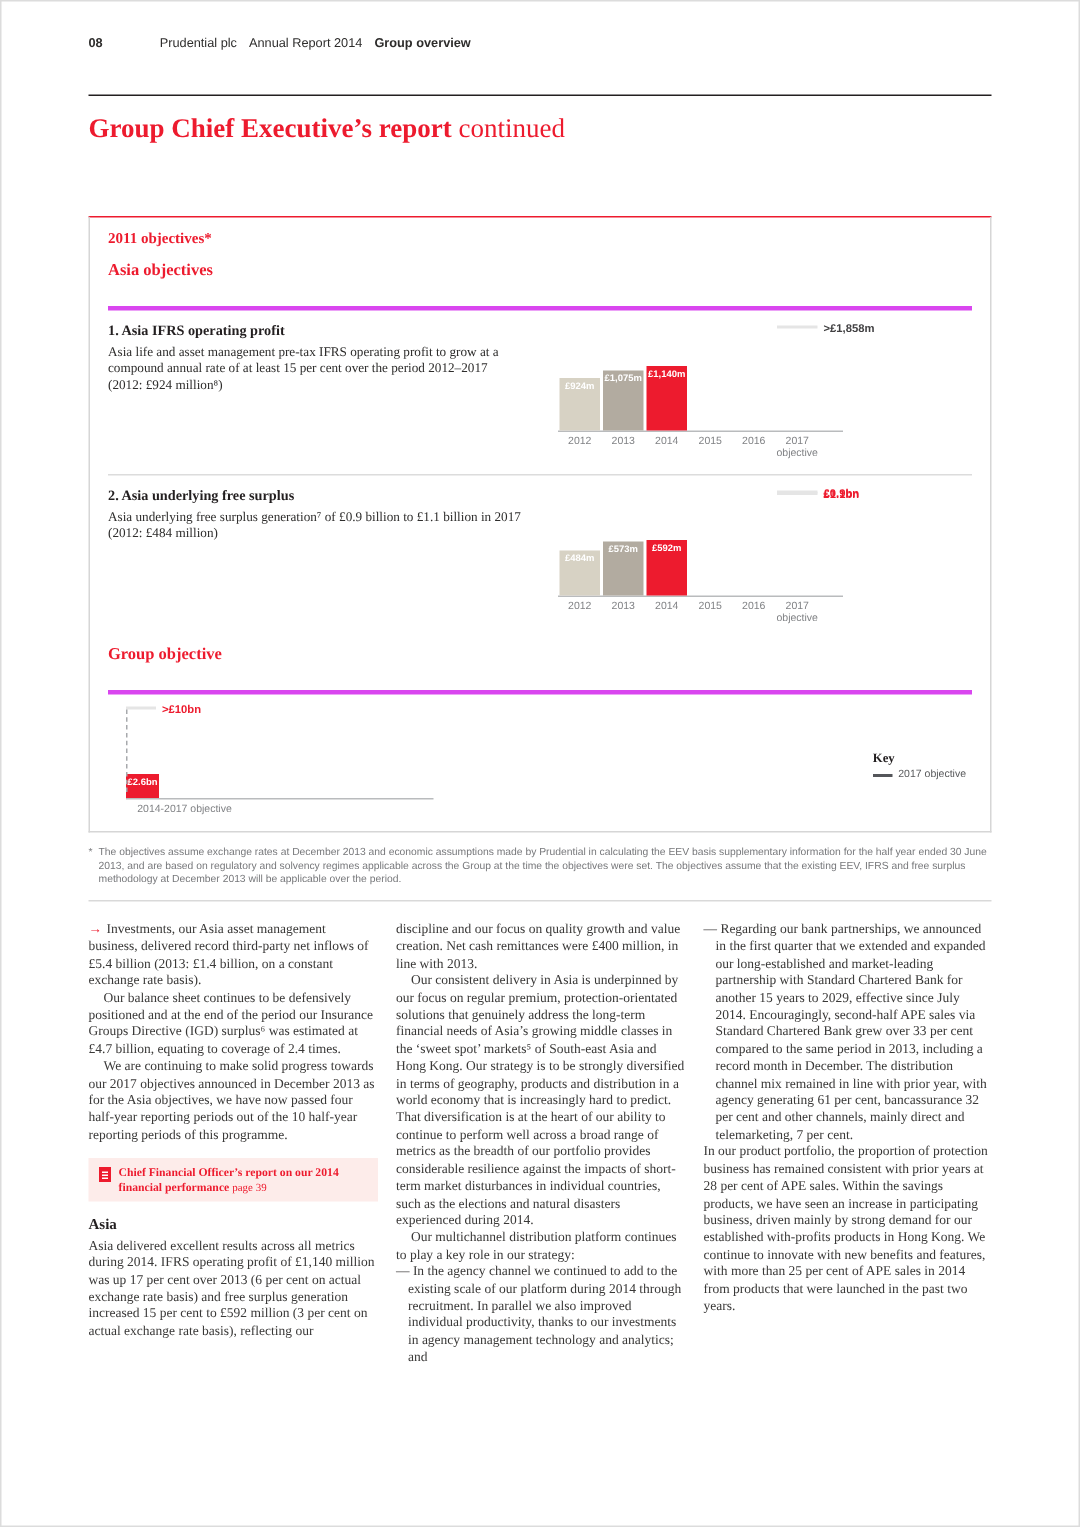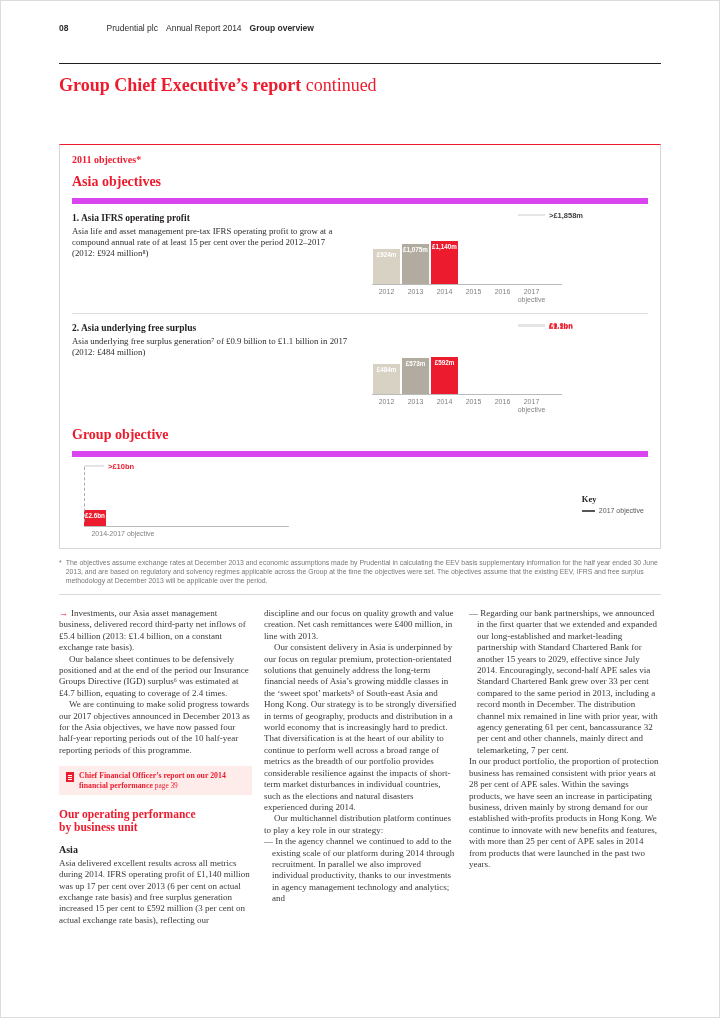--- a/index.html
+++ b/index.html
@@ -12,22 +12,22 @@
   .mh-group{display:flex;gap:8px}
   .pn{font-weight:bold}
   .mh-bold{font-weight:bold}
   .top-rule{border-top:1.5px solid #231f20;margin-top:30px}
   .doc-title{margin-top:11px;font-size:18px;color:#ed1b2e;font-weight:normal}
   .doc-title .t-main{font-weight:bold}
   
   .obj-box{margin-top:48px;border:1px solid #d6d6d6;border-top:1px solid #ed1b2e;
            padding:9px 12px 10px;position:relative}
   .obj-box-title{color:#ed1b2e;font-weight:bold;font-size:10px}
-  .obj-subhead{color:#ed1b2e;font-weight:bold;font-size:14px;margin-top:9px;
-               padding-bottom:8px;border-bottom:6px solid #d946ef}
+  .obj-subhead{color:#ed1b2e;font-weight:bold;font-size:11px;margin-top:9px;
+               padding-bottom:18px;border-bottom:3px solid #d946ef}
   .obj-subhead.g{margin-top:13px}
   .section-row{display:flex;padding-top:9px;position:relative}
   .section-text{width:288px;flex:none}
   .section-text h3{font-size:9.5px;font-weight:bold;color:#231f20}
   .section-text p{font-size:8.8px;line-height:11px;margin-top:3px;width:276px}
   .row-divider{border-top:1px solid #dcdcdc;margin-top:9px}
   
   .chart{margin-left:12px;position:relative;margin-top:-4px}
   .plot{position:relative;display:flex;align-items:flex-end}
   .slot{display:flex;justify-content:center;align-items:flex-end;height:100%;flex:none}
@@ -227,22 +227,20 @@
     <div class="col">
       <p><span class="arrow">→</span><span>Investments, our Asia asset management business, delivered record third-party net inflows of £5.4 billion (2013: £1.4 billion, on a constant exchange rate basis).</span></p>
       <p class="ind">Our balance sheet continues to be defensively positioned and at the end of the period our Insurance Groups Directive (IGD) surplus⁶ was estimated at £4.7 billion, equating to coverage of 2.4&nbsp;times.</p>
       <p class="ind">We are continuing to make solid progress towards our 2017 objectives announced in December 2013 as for the Asia objectives, we have now passed four half-year reporting periods out of the 10 half-year reporting periods of this programme.</p>
 
       <div class="note-box">
         <span class="note-icon"></span>
         <span class="note-text"><span class="note-strong">Chief Financial Officer’s report on our 2014 financial performance</span><span class="note-page">page 39</span></span>
       </div>
 
-      <h2 class="red-head">Our operating performance
-by business unit</h2>
       <h4 class="bu-head">Asia</h4>
       <p>Asia delivered excellent results across all metrics during 2014. IFRS operating profit of £1,140 million was up 17 per cent over 2013 (6 per cent on actual exchange rate basis) and free surplus generation increased 15 per cent to £592 million (3 per cent on actual exchange rate basis), reflecting our</p>
     </div>
 
     <div class="col">
       <p>discipline and our focus on quality growth and value creation. Net cash remittances were £400 million, in line with 2013.</p>
       <p class="ind">Our consistent delivery in Asia is underpinned by our focus on regular premium, protection-orientated solutions that genuinely address the long-term financial needs of Asia’s growing middle classes in the ‘sweet spot’ markets⁵ of South-east Asia and Hong Kong. Our strategy is to be strongly diversified in terms of geography, products and distribution in a world economy that is increasingly hard to predict. That diversification is at the heart of our ability to continue to perform well across a broad range of metrics as the breadth of our portfolio provides considerable resilience against the impacts of short-term market disturbances in individual countries, such as the elections and natural disasters experienced during 2014.</p>
       <p class="ind">Our multichannel distribution platform continues to play a key role in our strategy:</p>
       <p class="dash gap">— In the agency channel we continued to add to the existing scale of our platform during 2014 through recruitment. In parallel we also improved individual productivity, thanks to our investments in agency management technology and analytics; and</p>
     </div>

